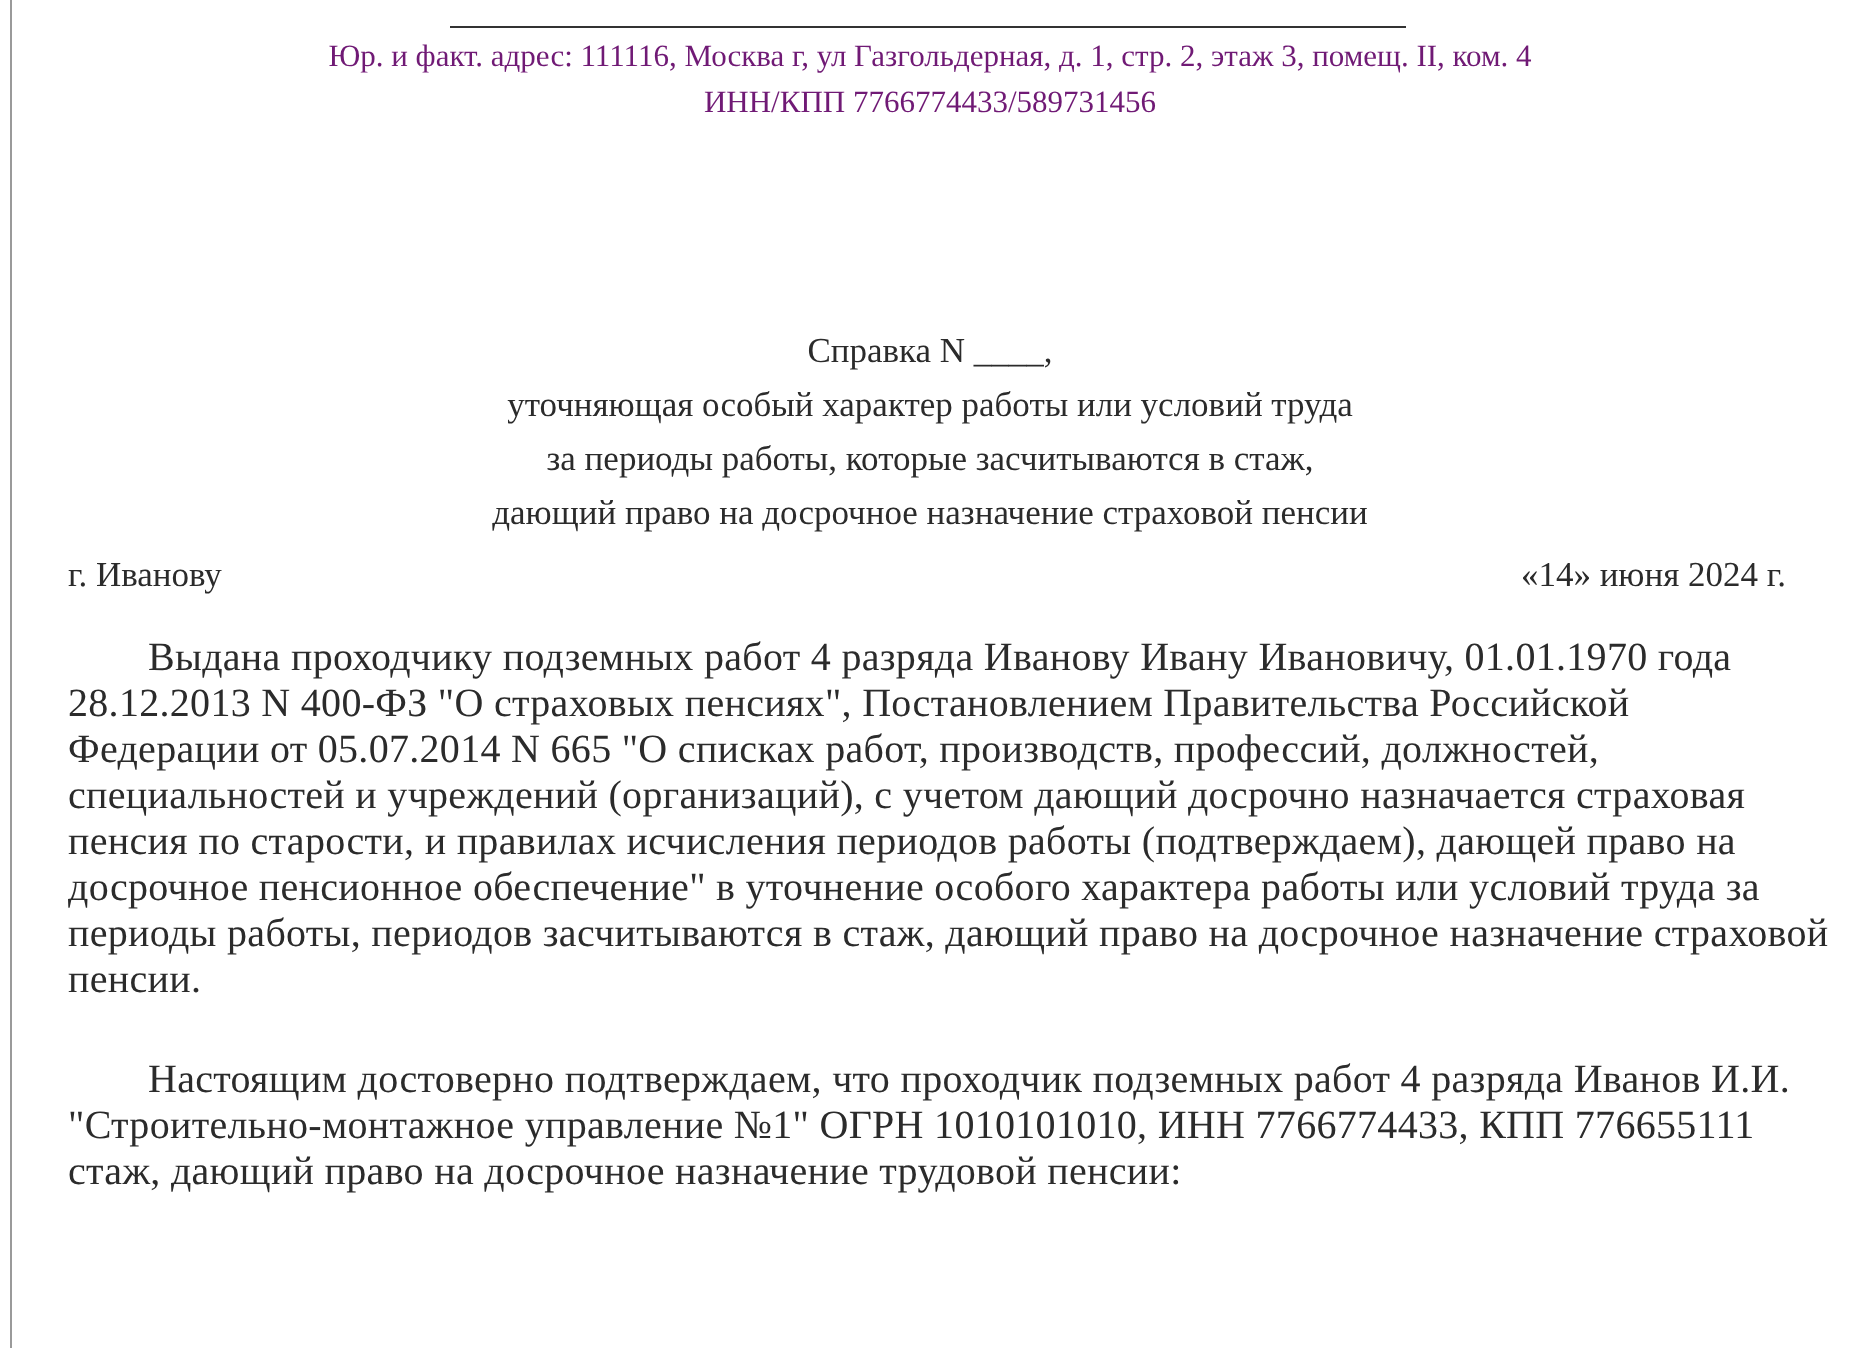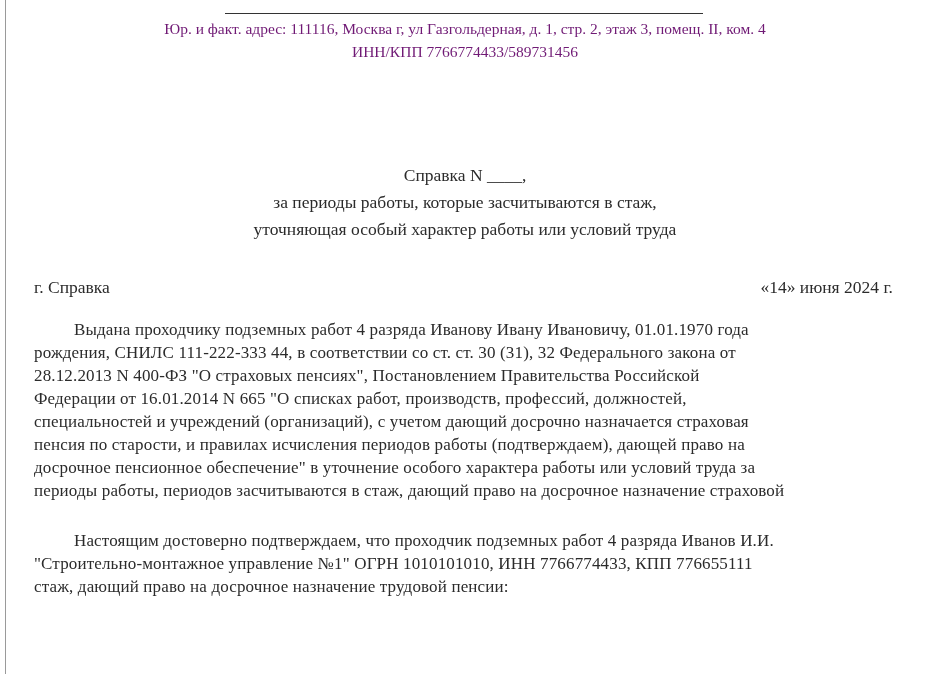--- a/index.html
+++ b/index.html
@@ -60,21 +60,21 @@
       top: 274px;
       font-size: 17.5px;
       line-height: 27px;
       display: flex;
       justify-content: space-between;
     }
     .para {
       position: absolute;
       left: 34px;
       width: 870px;
-      font-size: 17px;
+      font-size: 20px;
       line-height: 23px;
       letter-spacing: 0.15px;
     }
     .para .line { white-space: nowrap; }
     .para .indent { padding-left: 40px; }
     .para1 { top: 318px; }
     .para2 { top: 529px; }
   </style>
 </head>
 <body>
@@ -82,37 +82,38 @@
 <div class="page-border"></div>
 <div class="header-rule"></div>
 
 <div class="header-block">
   <div>Юр. и факт. адрес: 111116, Москва г, ул Газгольдерная, д. 1, стр. 2, этаж 3, помещ. II, ком. 4</div>
   <div>ИНН/КПП  7766774433/589731456</div>
 </div>
 
 <div class="title-block">
   <div>Справка N ____,</div>
+  <div>уточняющая особый характер работы или условий труда</div>
   <div>за периоды работы, которые засчитываются в стаж,</div>
-  <div>уточняющая особый характер работы или условий труда</div>
+  <div>дающий право на досрочное назначение страховой пенсии</div>
 </div>
 
 <div class="city-date">
-  <span>г. Справка</span>
+  <span>г. Иванову</span>
   <span>«14» июня 2024 г.</span>
 </div>
 
 <div class="para para1">
   <div class="line indent">Выдана проходчику подземных работ 4 разряда Иванову Ивану Ивановичу, 01.01.1970 года</div>
-  <div class="line">рождения, СНИЛС 111-222-333 44, в соответствии со ст. ст. 30 (31), 32 Федерального закона от</div>
   <div class="line">28.12.2013 N 400-ФЗ "О страховых пенсиях", Постановлением Правительства Российской</div>
-  <div class="line">Федерации от 16.01.2014 N 665 "О списках работ, производств, профессий, должностей,</div>
+  <div class="line">Федерации от 05.07.2014 N 665 "О списках работ, производств, профессий, должностей,</div>
   <div class="line">специальностей и учреждений (организаций), с учетом дающий досрочно назначается страховая</div>
   <div class="line">пенсия по старости, и правилах исчисления периодов работы (подтверждаем), дающей право на</div>
   <div class="line">досрочное пенсионное обеспечение" в уточнение особого характера работы или условий труда за</div>
   <div class="line">периоды работы, периодов засчитываются в стаж, дающий право на досрочное назначение страховой</div>
+  <div class="line">пенсии.</div>
 </div>
 
 <div class="para para2">
   <div class="line indent">Настоящим достоверно подтверждаем, что проходчик подземных работ 4 разряда Иванов И.И.</div>
   <div class="line">"Строительно-монтажное управление №1" ОГРН 1010101010, ИНН 7766774433, КПП 776655111</div>
   <div class="line">стаж, дающий право на досрочное назначение трудовой пенсии:</div>
 </div>
 
 </body></html>

